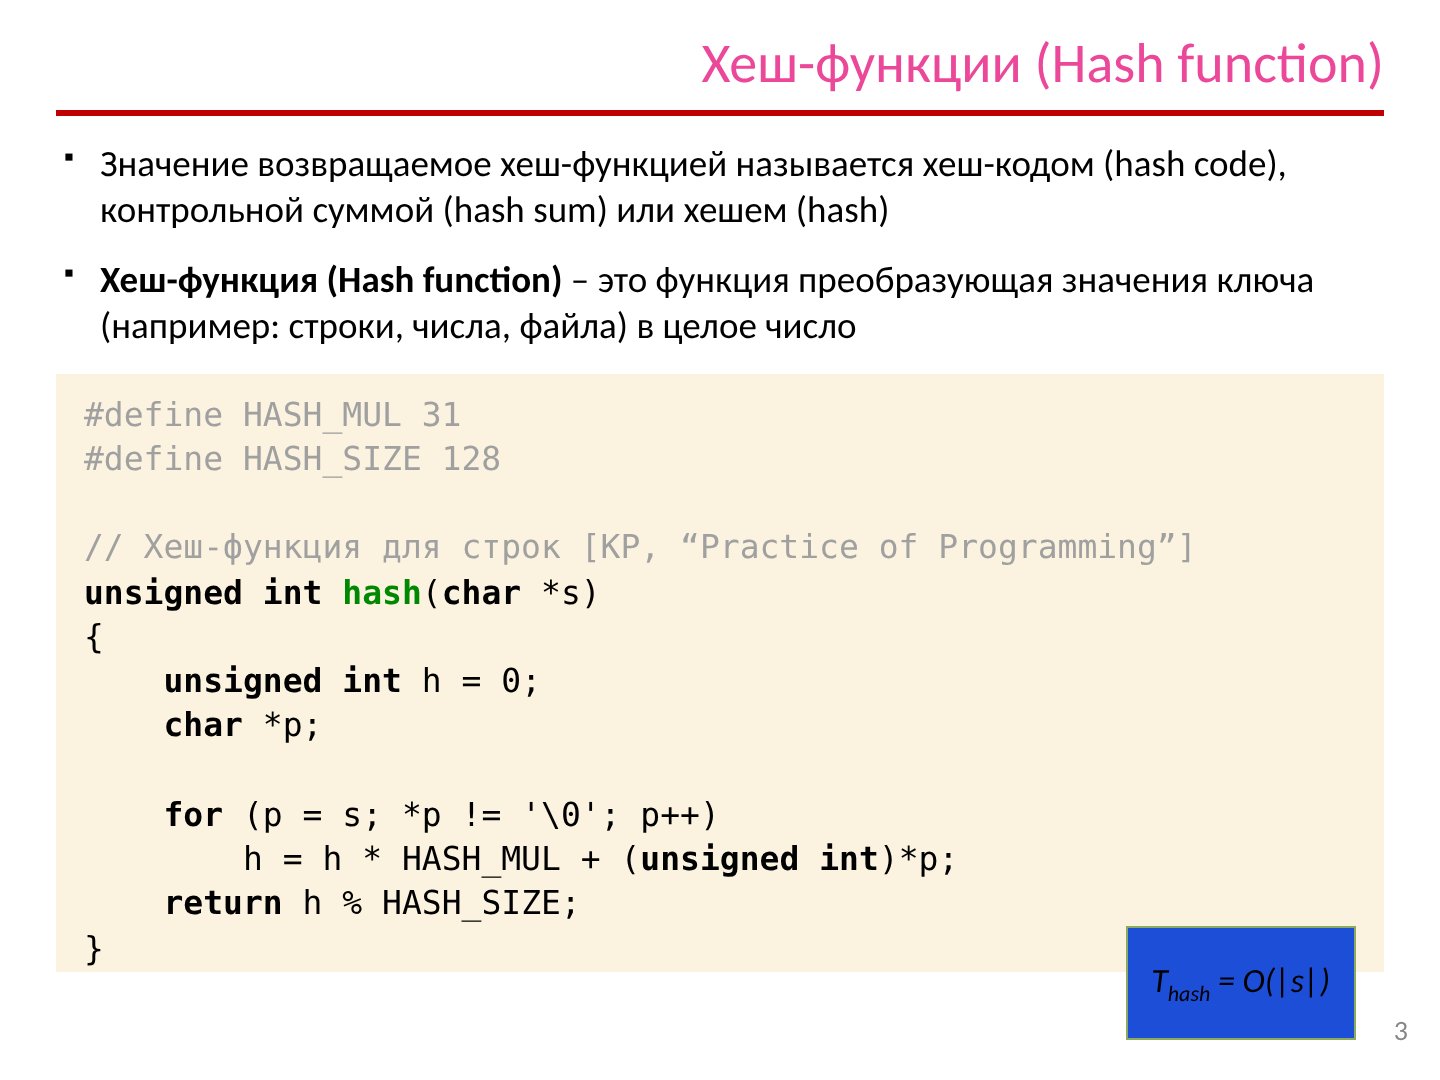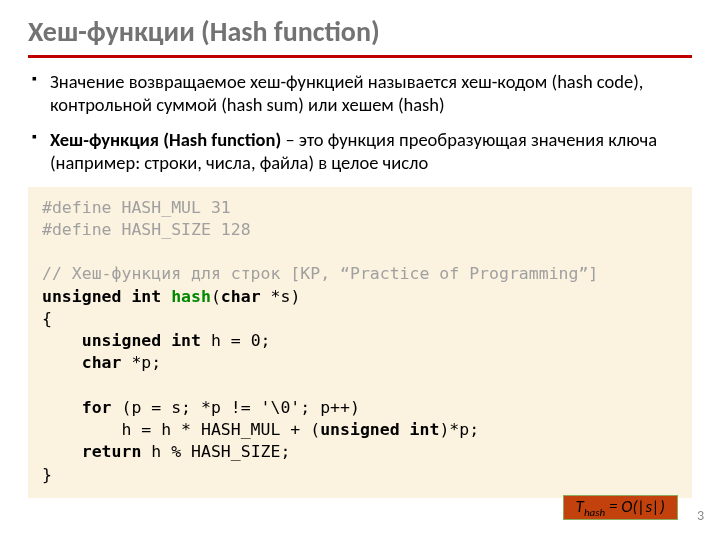--- a/index.html
+++ b/index.html
@@ -14,23 +14,24 @@
   }
   .slide {
     width: 720px;
     height: 540px;
     padding: 14px 28px 18px 28px;
     box-sizing: border-box;
     position: relative;
   }
   .title {
     font-size: 28px;
-    font-weight: bold;
-    color: #737373;
+    font-weight: normal;
+    color: #ec4899;
     margin: 0 0 6px 0;
+    text-align: right;
   }
   .hr {
     height: 3px;
     background: #c00000;
     margin-bottom: 12px;
   }
   ul.bullets {
     list-style: none;
     padding: 0;
     margin: 0 0 12px 0;
@@ -46,39 +47,39 @@
     content: "▪";
     position: absolute;
     left: 4px;
     top: 0;
     color: #000;
     font-size: 14px;
   }
   ul.bullets li b { font-weight: bold; }
   .code-box {
     background: #fbf2df;
-    padding: 10px 14px 12px 14px;
+    padding: 10px 14px 0 14px;
     font-family: Consolas, monospace;
     font-size: 16.5px;
     line-height: 1.35;
     color: #000;
     white-space: pre;
     position: relative;
   }
   .pp { color: #a0a0a0; }
   .cm { color: #a0a0a0; }
   .kw { font-weight: bold; color: #000; }
   .fn { font-weight: bold; color: #008800; }
   .complexity-box {
     position: absolute;
     right: 42px;
     bottom: 20px;
-    background: #c2410c;
+    background: #1d4ed8;
     border: 1px solid #8aab5d;
-    padding: 0 12px;
+    padding: 16px 12px;
     font-family: Calibri, Arial, sans-serif;
     font-size: 17px;
     font-style: italic;
     color: #000;
   }
   .complexity-box .sub {
     font-size: 11px;
     font-style: italic;
     vertical-align: sub;
   }

